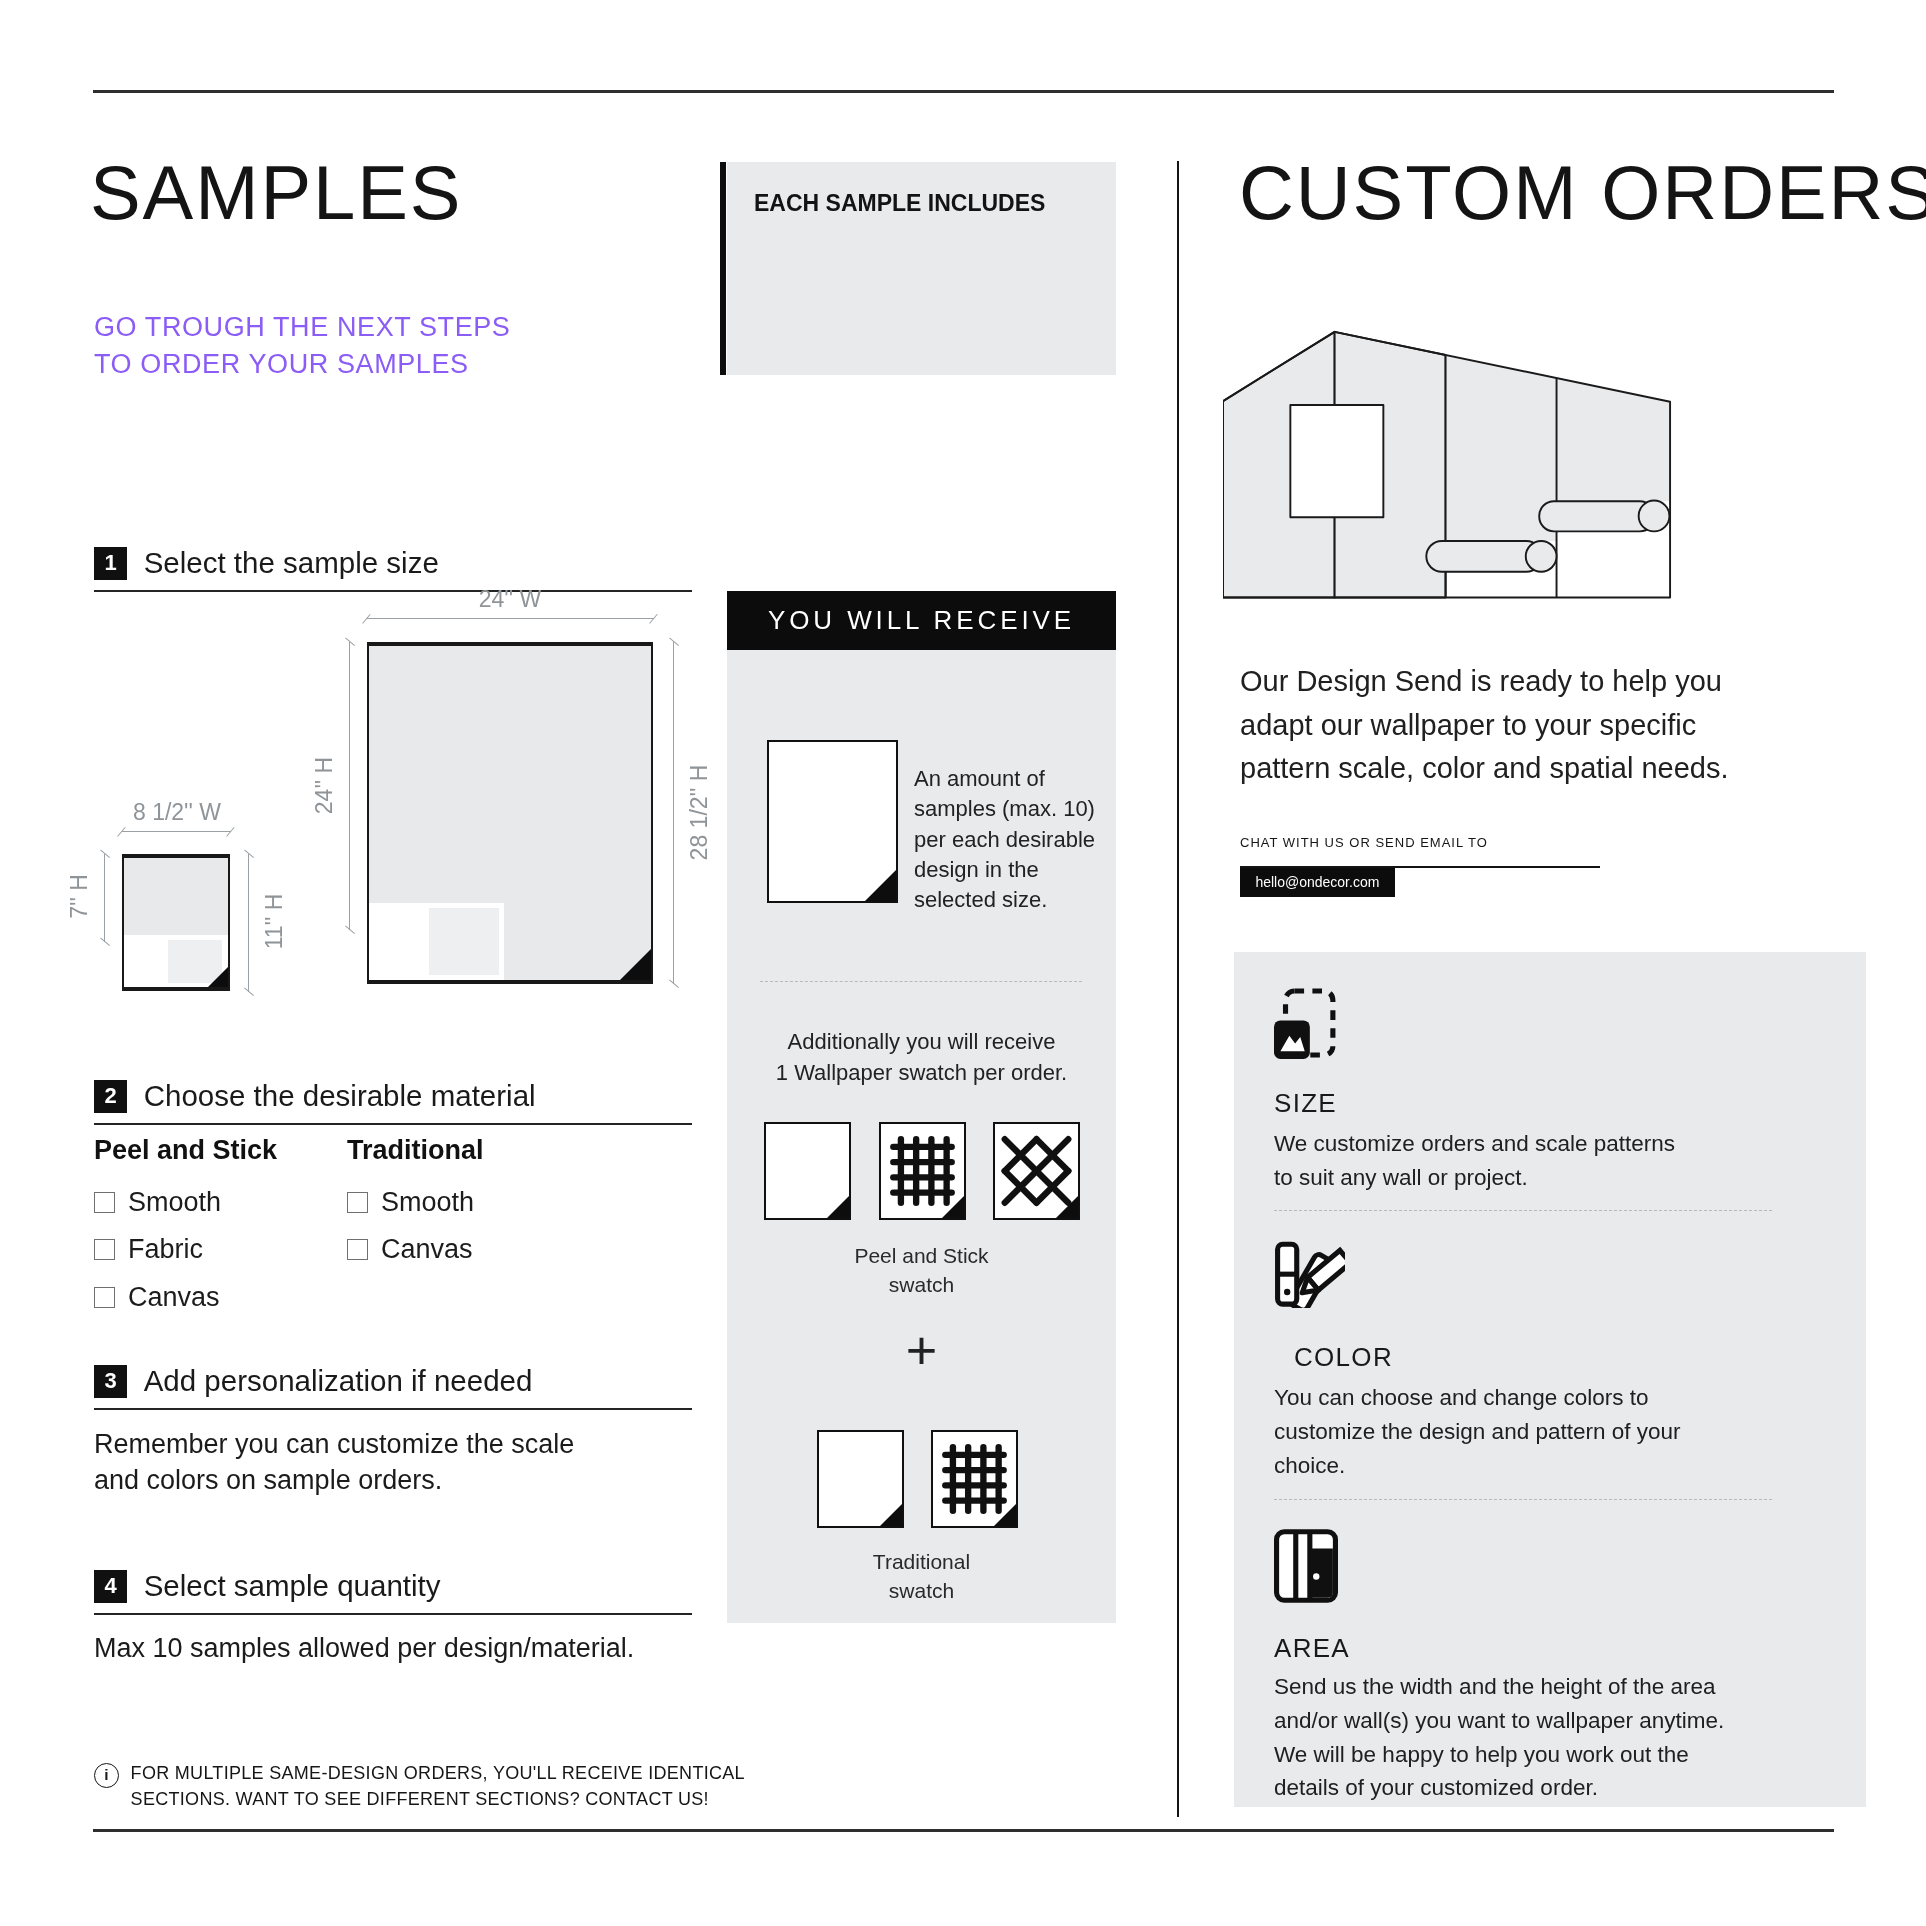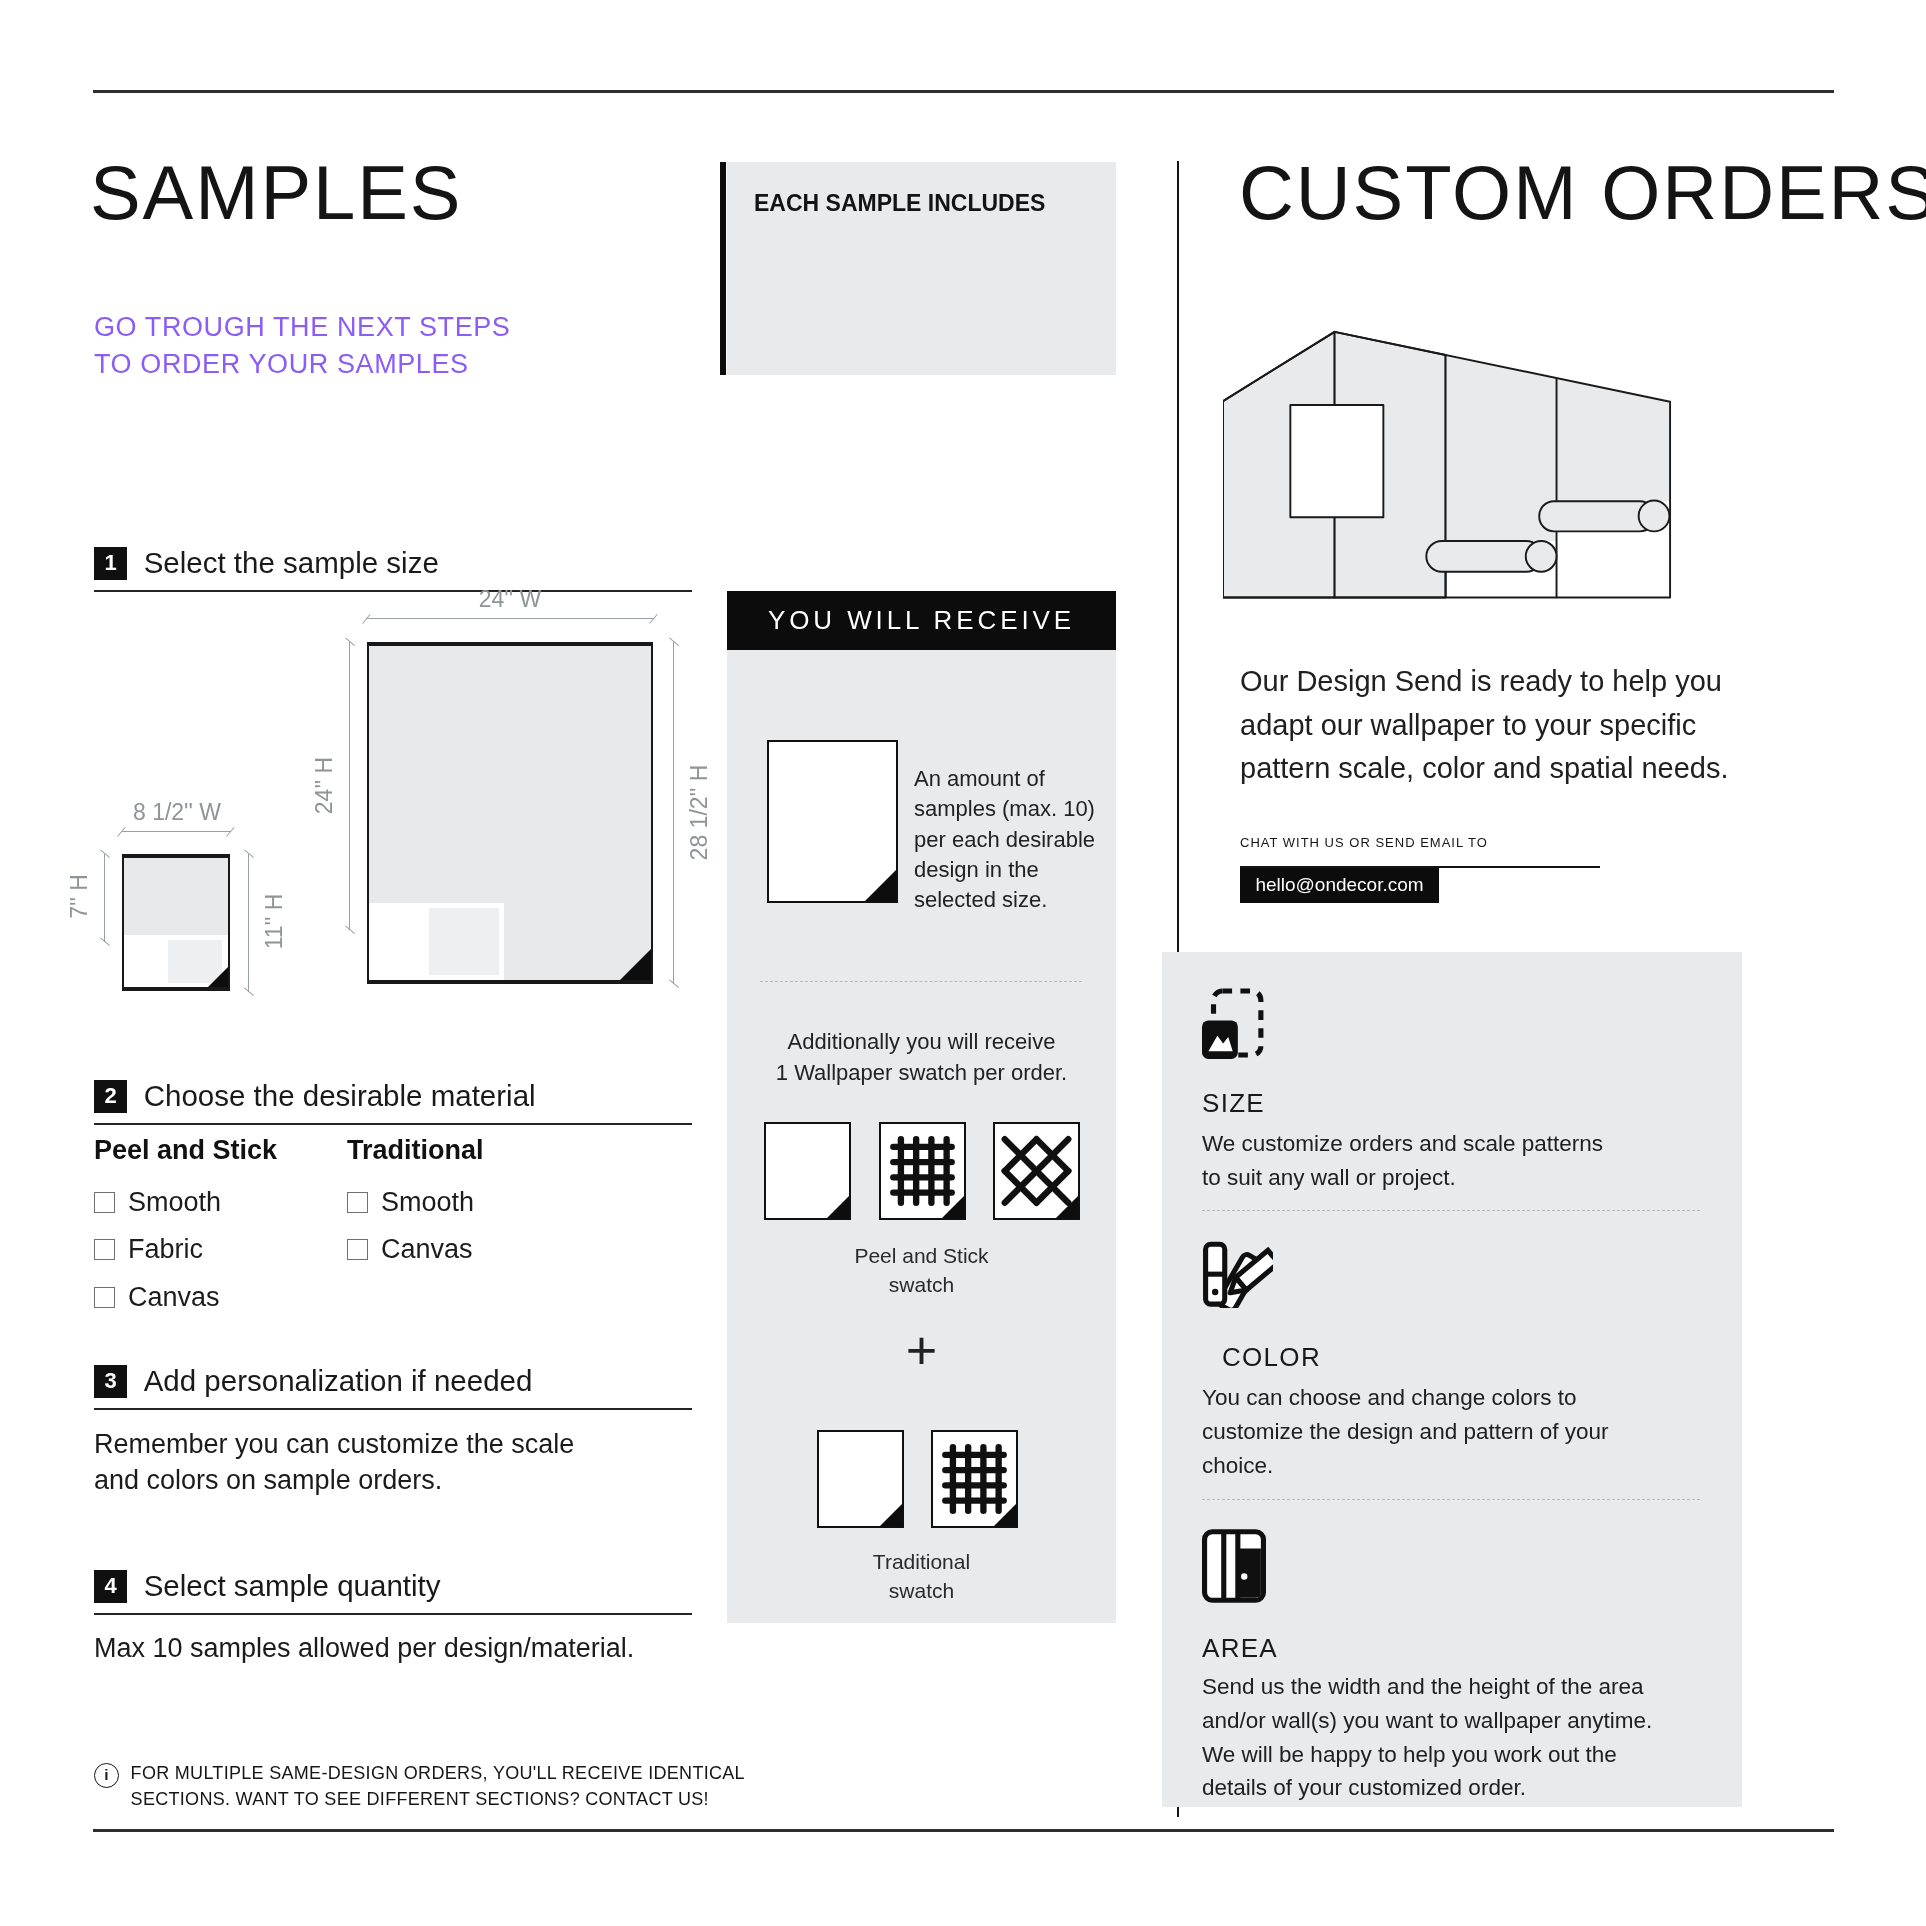--- a/index.html
+++ b/index.html
@@ -42,21 +42,21 @@
   .foot-text{font-size:18px;line-height:1.45;letter-spacing:0.3px;color:#161616;font-weight:500;}
   .banner{position:absolute;background:#0c0c0c;color:#fff;display:flex;align-items:center;justify-content:center;font-size:26px;letter-spacing:3.9px;white-space:nowrap;}
   .paper{position:absolute;background:#fff;border:2.6px solid #101010;}
   .mid-text{position:absolute;font-size:22px;line-height:1.38;color:#222;}
   .mid-center{position:absolute;font-size:22px;line-height:1.42;color:#222;text-align:center;}
   .caption{position:absolute;font-size:21px;line-height:1.36;color:#2a2a2a;text-align:center;}
   .plus{position:absolute;font-size:54px;font-weight:100;color:#222;text-align:center;line-height:1;}
   .dashed{position:absolute;border-top:1.9px dashed #b7babc;}
   .swatch{position:absolute;background:#fff;border:2.6px solid #101010;}
   .chat-label{position:absolute;font-size:13px;letter-spacing:1px;color:#161616;font-weight:500;white-space:nowrap;}
-  .badge{position:absolute;background:#0c0c0c;color:#fff;font-size:19px;display:inline-flex;align-items:center;padding:6.4px 15.4px;white-space:nowrap;}
+  .badge{position:absolute;background:#0c0c0c;color:#fff;font-size:14px;display:inline-flex;align-items:center;padding:6.4px 15.4px;white-space:nowrap;}
   .feat-head{position:absolute;font-size:26px;letter-spacing:1.3px;color:#191919;}
   .feat-text{position:absolute;font-size:22.5px;line-height:1.5;color:#202020;}
   svg{display:block;}
 </style>
 </head>
 <body>
 
 <div class="canvas">
 
   <div class="hrule" style="left:93px;top:90px;width:1741px;height:2.6px;"></div>
@@ -252,21 +252,21 @@
   </svg>
 
   <div class="feat-text pre" style="left:1240px;top:660px;font-size:29px;">Our Design Send is ready to help you
 adapt our wallpaper to your specific
 pattern scale, color and spatial needs.</div>
 
   <div class="chat-label" style="left:1240px;top:835px;">CHAT WITH US OR SEND EMAIL TO</div>
   <div class="hrule" style="left:1240px;top:866px;width:360px;height:1.9px;background:#141414;"></div>
   <div class="badge" style="left:1240px;top:868px;">hello@ondecor.com</div>
 
-  <div class="box-gray" style="left:1162px;top:952px;width:580px;height:855px;">
+  <div class="box-gray" style="left:1234px;top:952px;width:632px;height:855px;">
 
     <svg viewBox="0 0 100 115" style="position:absolute;left:40px;top:35px;width:64px;height:74px;">
       <rect x="18" y="6" width="74" height="100" rx="14" fill="none" stroke="#101010" stroke-width="8" stroke-dasharray="15 13"></rect>
       <rect x="0" y="52" width="56" height="60" rx="10" fill="#101010"></rect>
       <path d="M10 100 L24 76 L33 88 L41 78 L48 100 Z" fill="#ffffff"></path>
     </svg>
     <div class="feat-head" style="left:40px;top:136px;">SIZE</div>
     <div class="feat-text pre" style="left:40px;top:175px;">We customize orders and scale patterns
 to suit any wall or project.</div>
 

